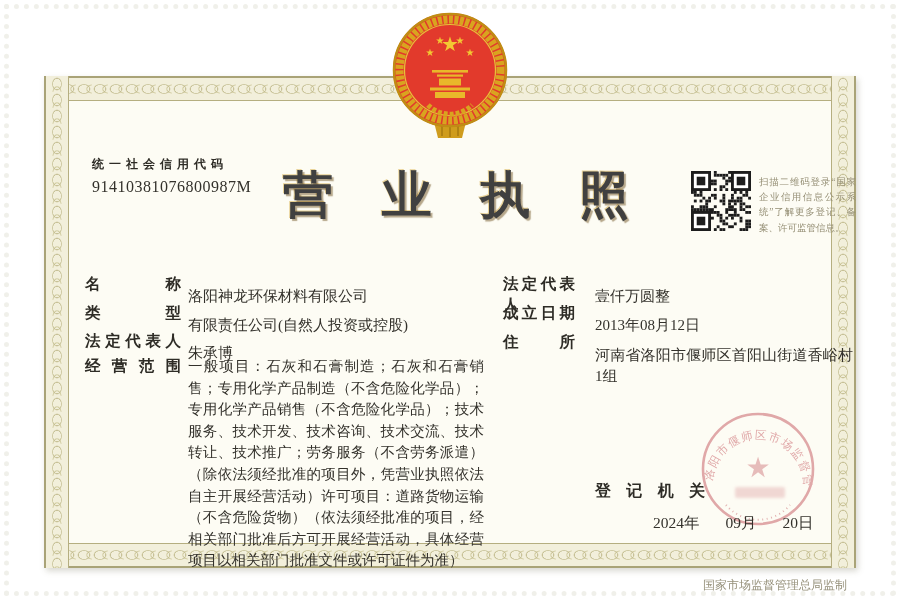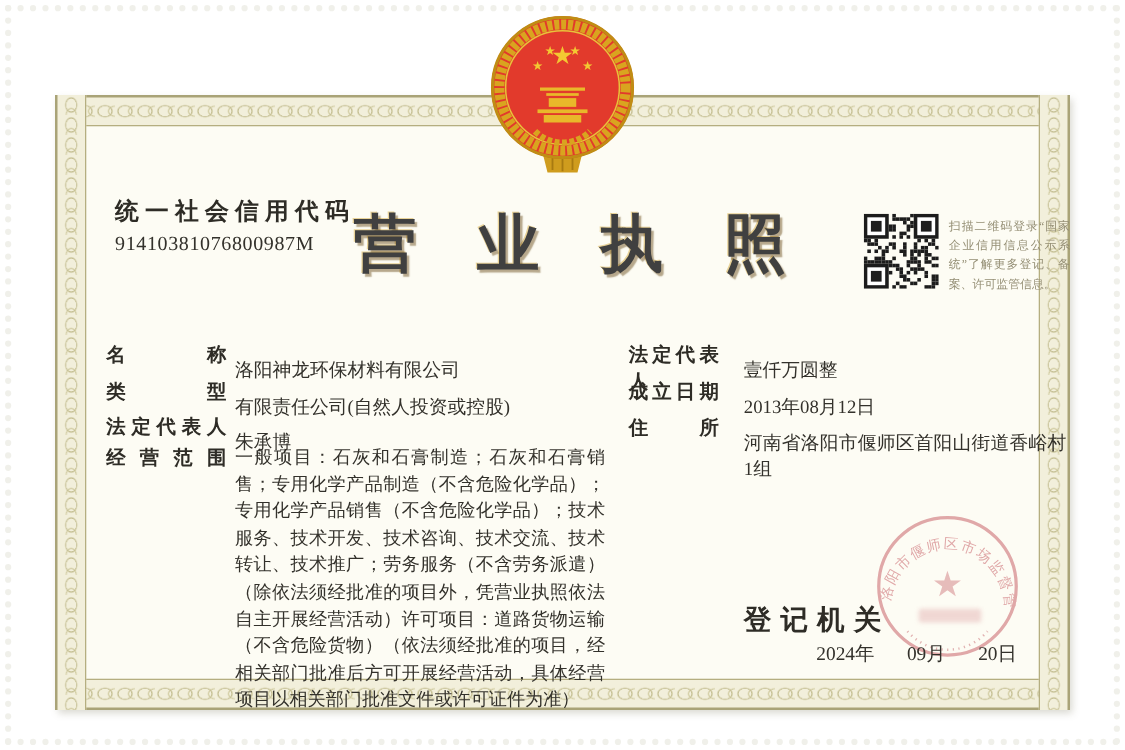--- a/index.html
+++ b/index.html
@@ -23,21 +23,21 @@
       radial-gradient(ellipse 7px 9px at 11px 8px, rgba(0,0,0,0) 54%, #c3bd90 60%, rgba(0,0,0,0) 76%),
       radial-gradient(ellipse 7px 9px at 11px 16px, rgba(0,0,0,0) 48%, #cfc99d 55%, rgba(0,0,0,0) 70%);
     background-size:22px 16px;}
   .band.left{left:0;border-left:2px solid #a9a377;border-right:1px solid #b5ae80;}
   .band.right{right:0;border-right:2px solid #a9a377;border-left:1px solid #b5ae80;}
 
   .emblem{position:absolute;left:390px;top:8px;width:120px;height:136px;z-index:5;}
 
   .credit{position:absolute;left:92px;top:156px;}
   .credit-label{font-family:"Liberation Sans","DejaVu Sans",sans-serif;font-weight:bold;
-                font-size:19px;letter-spacing:5px;color:#2e2c26;}
+                font-size:12px;letter-spacing:5px;color:#2e2c26;}
   .credit-code{font-size:16px;letter-spacing:.5px;color:#33312b;margin-top:5px;}
 
   .license-title{position:absolute;left:283px;top:153px;width:346px;line-height:84px;
     font-family:"Liberation Sans","DejaVu Sans",sans-serif;font-weight:bold;font-size:50px;
     color:#404040;text-align:justify;text-align-last:justify;
     text-shadow:2px 2px 1px rgba(96,64,10,.45), -1px -1px 0 rgba(214,170,60,.5);}
 
   .qr{position:absolute;left:691px;top:171px;width:60px;height:60px;}
   .qr-caption{position:absolute;left:759px;top:175px;width:97px;font-size:9.5px;line-height:1.6;
               color:#948e74;text-align:justify;}
@@ -48,21 +48,21 @@
           font-size:15.5px;color:#2e2c26;}
   .flabel.w1{width:96px;}
   .flabel.w2{width:72px;}
   .fvalue{font-size:15px;color:#33312b;}
   .pos-abs{position:absolute;margin-top:12px;}
 
   .scope{position:absolute;left:188px;top:356px;width:296px;font-size:14.5px;line-height:21.6px;
          text-align:justify;color:#33312b;}
 
   .reg-label{position:absolute;left:595px;top:481px;width:110px;
-    font-family:"Liberation Sans","DejaVu Sans",sans-serif;font-weight:bold;font-size:22px;
+    font-family:"Liberation Sans","DejaVu Sans",sans-serif;font-weight:bold;font-size:16px;
     color:#2e2c26;text-align:justify;text-align-last:justify;}
 
   .seal{position:absolute;left:696px;top:407px;width:124px;height:124px;opacity:.9;}
   .seal-blur{position:absolute;left:735px;top:487px;width:50px;height:11px;background:#e4b4b4;
              opacity:.5;filter:blur(1.6px);border-radius:2px;}
 
   .issue-date{position:absolute;left:653px;top:513px;display:flex;gap:26px;
               font-size:15.5px;color:#33312b;}
 
   .footer-left{position:absolute;left:28px;top:573px;font-size:11px;color:#8f8b76;}
@@ -302,13 +302,14 @@
     </svg>
   </div>
   <div class="seal-blur"></div>
 
   <div class="issue-date">
     <span>2024年</span>
     <span>09月</span>
     <span>20日</span>
   </div>
 
+  <div class="footer-right">国家市场监督管理总局监制</div>
 </div>
 
 </body></html>

